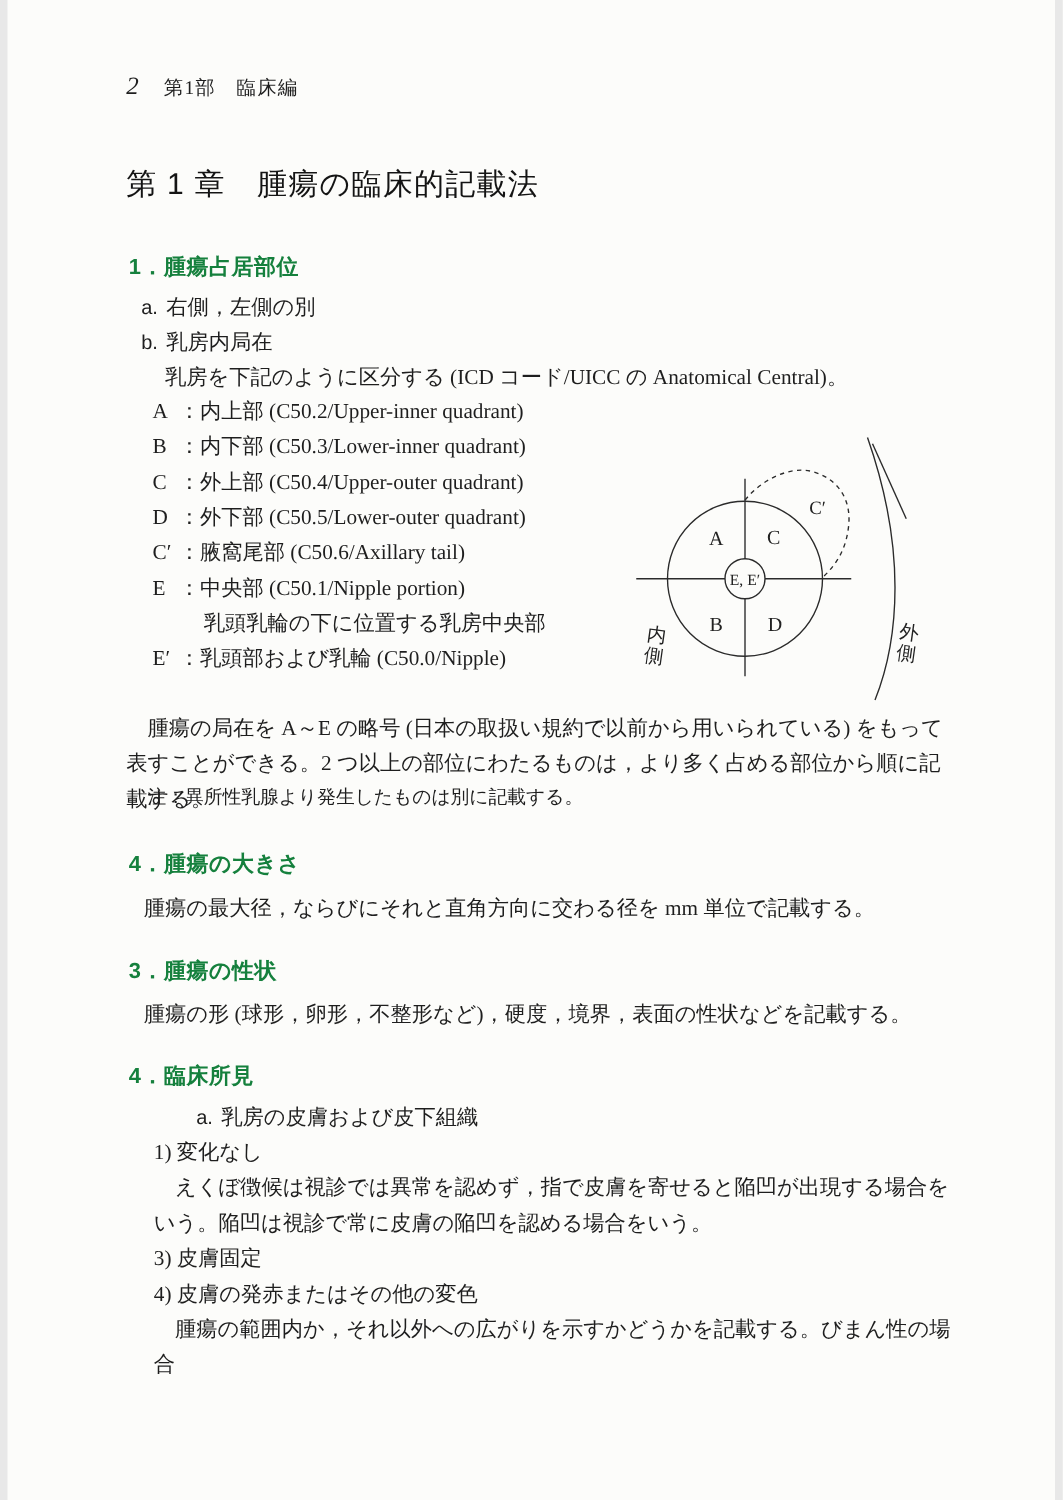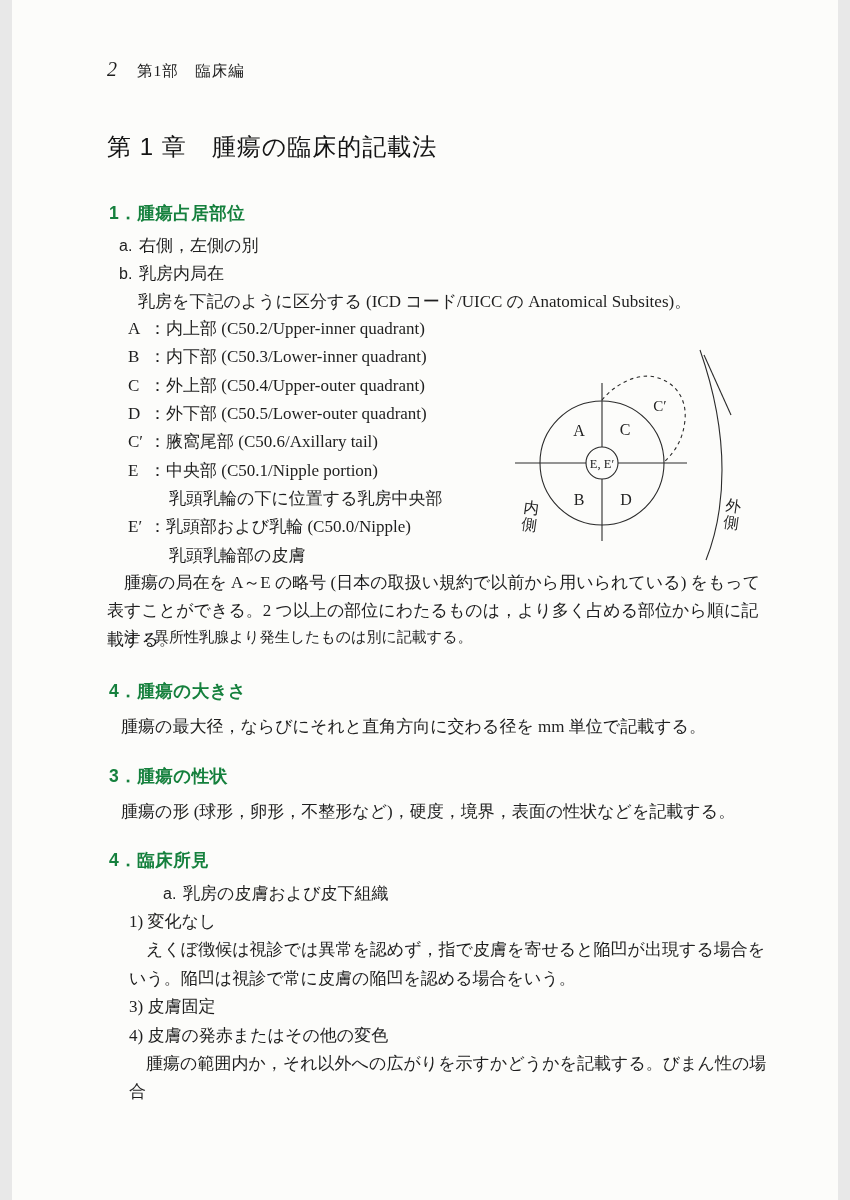--- a/index.html
+++ b/index.html
@@ -1,20 +1,21 @@
 <!DOCTYPE html>
 <html><head>
 <meta charset="utf-8">
 <style>
   html,body { margin:0; padding:0; background:#e8e8e8; }
   .page {
     position:relative; width:826px; height:1200px; margin:0 auto;
     background:#fcfcfa; color:#1e1e1e; overflow:hidden;
     font-family:"Liberation Serif","DejaVu Serif",serif;
     font-size:17px;
+    padding-left:12px;
   }
   .abs { position:absolute; }
   .sans { font-family:"Liberation Sans","DejaVu Sans",sans-serif; }
 
   
   .hdr { left:95px; top:58px; font-size:15.5px; letter-spacing:1px; }
   .hdr .pnum { font-style:italic; font-size:20px; margin-right:20px; letter-spacing:0; }
 
   
   .chapter { left:95px; top:131px; font-size:24px; font-weight:normal; color:#141414; letter-spacing:1px; }
@@ -50,32 +51,31 @@
   <div class="abs chapter sans">第 1 章　腫瘍の臨床的記載法</div>
 
   <div class="abs sech sans" style="left:97px; top:201px;">1．腫瘍占居部位</div>
 
   <div class="abs line" style="left:107px; top:232px;">
     <span class="lblcol sans">a.</span><span>右側，左側の別</span>
   </div>
   <div class="abs line" style="left:107px; top:260px;">
     <span class="lblcol sans">b.</span><span>乳房内局在</span>
   </div>
-  <div class="abs line" style="left:126px; top:288px;">乳房を下記のように区分する (ICD コード/UICC の Anatomical Subsites)。</div>
+  <div class="abs line" style="left:126px; top:288px;">乳房を下記のように区分する (ICD コード/UICC の Anatomical Central)。</div>
 
   <div class="abs subsites">
     <div class="srow"><span class="slbl">A</span><span>：内上部 (C50.2/Upper-inner quadrant)</span></div>
     <div class="srow"><span class="slbl">B</span><span>：内下部 (C50.3/Lower-inner quadrant)</span></div>
     <div class="srow"><span class="slbl">C</span><span>：外上部 (C50.4/Upper-outer quadrant)</span></div>
     <div class="srow"><span class="slbl">D</span><span>：外下部 (C50.5/Lower-outer quadrant)</span></div>
     <div class="srow"><span class="slbl">C′</span><span>：腋窩尾部 (C50.6/Axillary tail)</span></div>
     <div class="srow"><span class="slbl">E</span><span>：中央部 (C50.1/Nipple portion)</span></div>
     <div class="snote">乳頭乳輪の下に位置する乳房中央部</div>
     <div class="srow"><span class="slbl">E′</span><span>：乳頭部および乳輪 (C50.0/Nipple)</span></div>
-    <div class="snote">乳頭乳輪部の皮膚</div>
   </div>
 
   <svg class="abs" style="left:468px; top:332px;" width="300" height="240" viewBox="0 0 300 240">
     <line x1="35" y1="131" x2="207" y2="131" stroke="#2b2b2b" stroke-width="1.1"></line>
     <line x1="122" y1="51" x2="122" y2="209" stroke="#2b2b2b" stroke-width="1.1"></line>
     <circle cx="122" cy="131" r="62" fill="none" stroke="#2b2b2b" stroke-width="1.1"></circle>
     <path d="M 122 68 C 136 51 158 41 175 45 C 195 50 207 66 205 88 C 203 107 196 119 183 131" fill="none" stroke="#2b2b2b" stroke-width="1.1" stroke-dasharray="3.5,3.5"></path>
     <circle cx="122" cy="131" r="16" fill="#fcfcfa" stroke="#2b2b2b" stroke-width="1.1"></circle>
     <text x="99" y="104" font-size="16" text-anchor="middle">A</text>
     <text x="145" y="103" font-size="16" text-anchor="middle">C</text>

